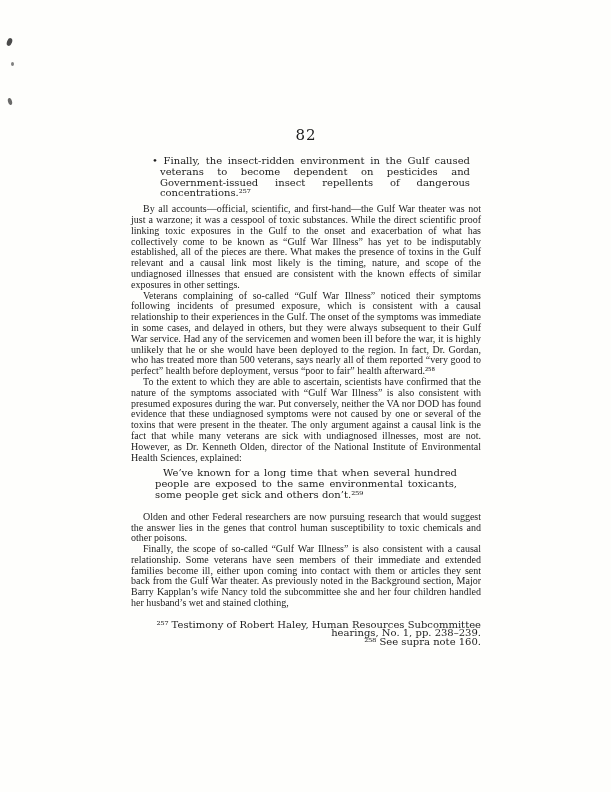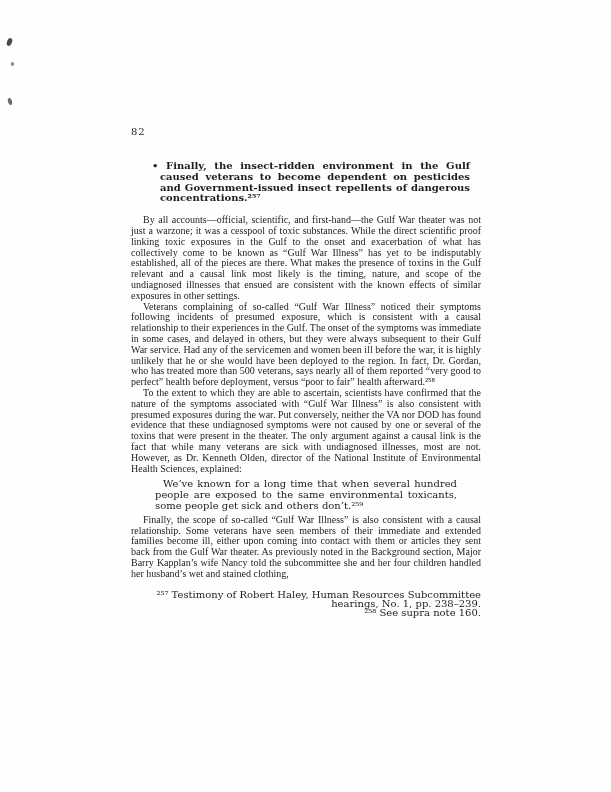--- a/index.html
+++ b/index.html
@@ -27,47 +27,47 @@
   .a2 { left: 11px; top: 62px;  width: 3px; height: 4px; opacity: 0.6; }
   .a3 { left: 8px;  top: 98px;  width: 4px; height: 7px; transform: rotate(-15deg); opacity: 0.7; }
 
   .content {
     position: absolute;
     left: 131px;
     top: 126px;
     width: 350px;
   }
   .page-number {
-    font-size: 10px;
+    text-align: center;
+    font-size: 15px;
     letter-spacing: 1px;
-    margin-bottom: 24px;
+    margin-bottom: 12px;
   }
   p { margin: 0; }
   .bullet {
     font-size: 10px;
     line-height: 10.8px;
     text-align: justify;
     padding-left: 29px;
     padding-right: 11px;
     text-indent: -8px;
-    margin-bottom: 11px;
-    font-weight: bold;
+    margin-bottom: 5px;
   }
   .para {
     font-size: 10px;
     line-height: 10.8px;
     text-align: justify;
     text-indent: 12px;
     font-family: Liberation Serif, serif;
   }
   .quote {
     font-size: 10px;
     line-height: 10.8px;
     text-align: justify;
-    margin: 5px 24px 3px 24px;
+    margin: 5px 24px 11px 24px;
     text-indent: 8px;
   }
   .footnotes {
     margin-top: 12px;
   }
   .footnote {
     font-size: 10px;
     line-height: 8.6px;
     text-indent: 8px;
     text-align: right;
@@ -85,20 +85,21 @@
     <div class="page-number">82</div>
 
     <p class="bullet">• Finally, the insect-ridden environment in the Gulf caused veterans to become dependent on pesticides and Government-issued insect repellents of dangerous concentrations.²⁵⁷</p>
 
     <p class="para">By all accounts—official, scientific, and first-hand—the Gulf War theater was not just a warzone; it was a cesspool of toxic substances. While the direct scientific proof linking toxic exposures in the Gulf to the onset and exacerbation of what has collectively come to be known as “Gulf War Illness” has yet to be indisputably established, all of the pieces are there. What makes the presence of toxins in the Gulf relevant and a causal link most likely is the timing, nature, and scope of the undiagnosed illnesses that ensued are consistent with the known effects of similar exposures in other settings.</p>
     <p class="para">Veterans complaining of so-called “Gulf War Illness” noticed their symptoms following incidents of presumed exposure, which is consistent with a causal relationship to their experiences in the Gulf. The onset of the symptoms was immediate in some cases, and delayed in others, but they were always subsequent to their Gulf War service. Had any of the servicemen and women been ill before the war, it is highly unlikely that he or she would have been deployed to the region. In fact, Dr. Gordan, who has treated more than 500 veterans, says nearly all of them reported “very good to perfect” health before deployment, versus “poor to fair” health afterward.²⁵⁸</p>
     <p class="para">To the extent to which they are able to ascertain, scientists have confirmed that the nature of the symptoms associated with “Gulf War Illness” is also consistent with presumed exposures during the war. Put conversely, neither the VA nor DOD has found evidence that these undiagnosed symptoms were not caused by one or several of the toxins that were present in the theater. The only argument against a causal link is the fact that while many veterans are sick with undiagnosed illnesses, most are not. However, as Dr. Kenneth Olden, director of the National Institute of Environmental Health Sciences, explained:</p>
 
     <p class="quote">We’ve known for a long time that when several hundred people are exposed to the same environmental toxicants, some people get sick and others don’t.²⁵⁹</p>
 
+    <p class="para">Olden and other Federal researchers are now pursuing research that would suggest the answer lies in the genes that control human susceptibility to toxic chemicals and other poisons.</p>
     <p class="para">Finally, the scope of so-called “Gulf War Illness” is also consistent with a causal relationship. Some veterans have seen members of their immediate and extended families become ill, either upon coming into contact with them or articles they sent back from the Gulf War theater. As previously noted in the Background section, Major Barry Kapplan’s wife Nancy told the subcommittee she and her four children handled her husband’s wet and stained clothing,</p>
 
     <div class="footnotes">
       <p class="footnote">²⁵⁷ Testimony of Robert Haley, Human Resources Subcommittee hearings, No. 1, pp. 238–239.</p>
       <p class="footnote">²⁵⁸ See supra note 160.</p>
     </div>
   </div>
 </div>
 
 </body></html>

